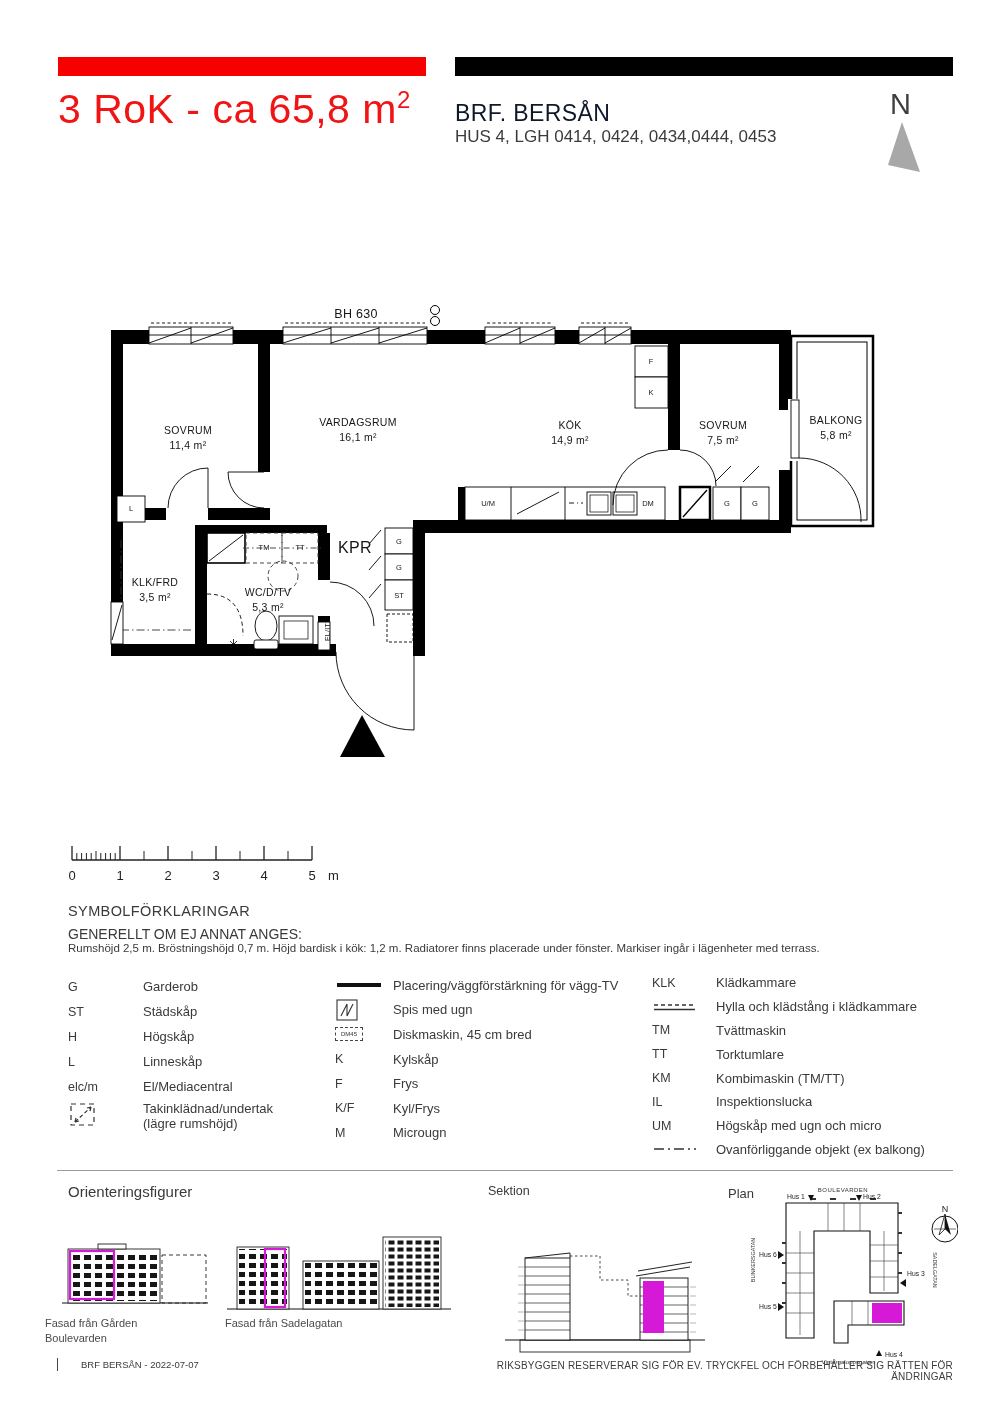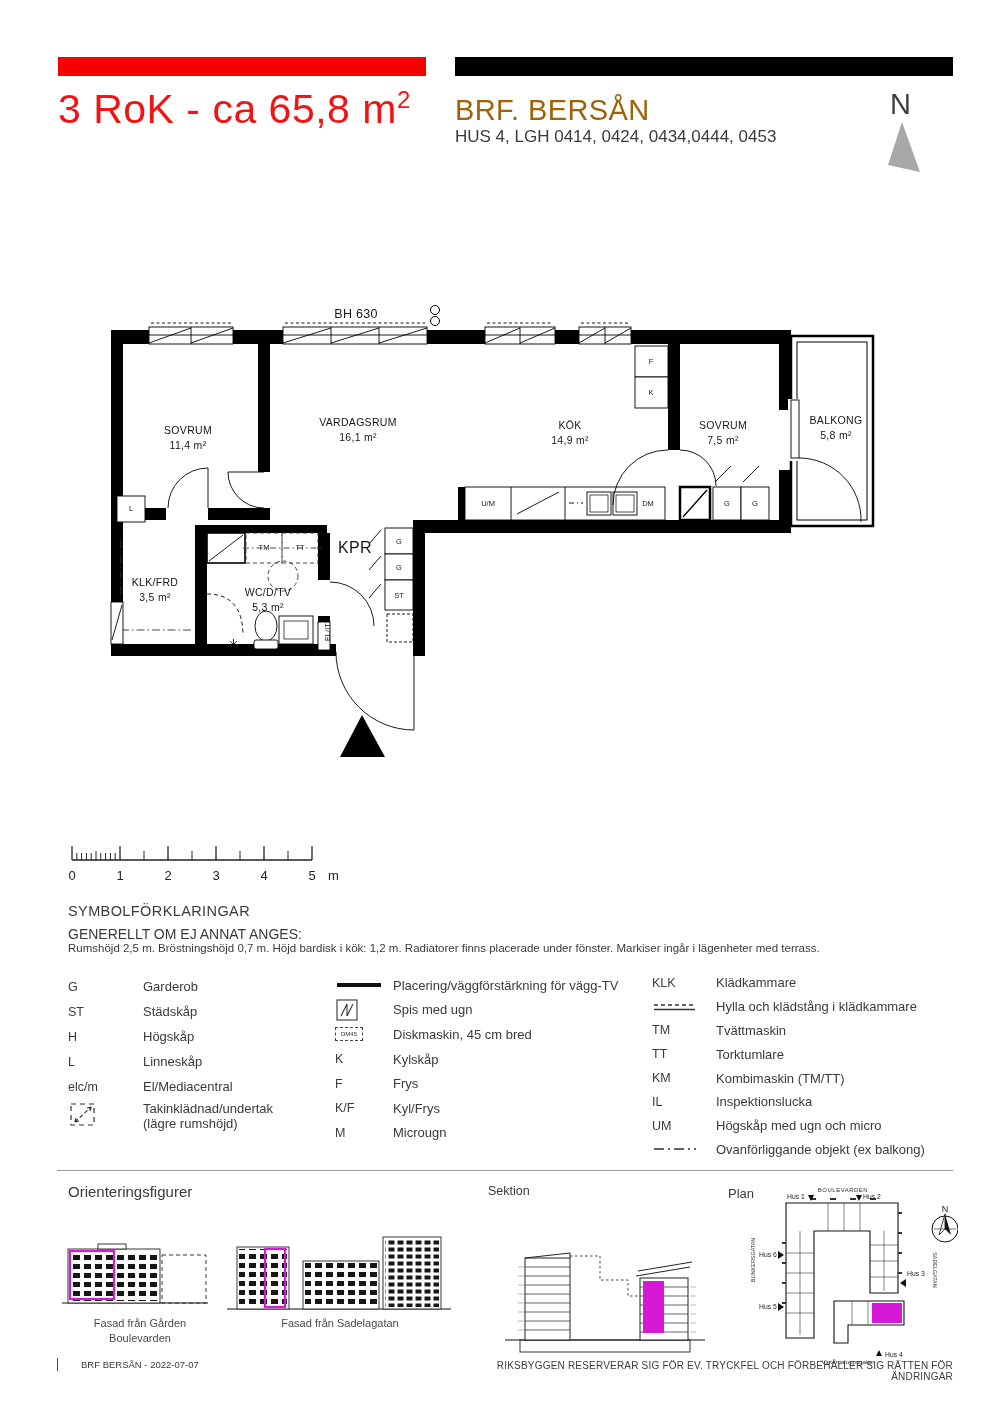--- a/index.html
+++ b/index.html
@@ -3,21 +3,21 @@
 <meta charset="utf-8">
 <style>
   html,body{margin:0;padding:0;background:#e8e8e8;}
   .page{position:relative;width:992px;height:1403px;background:#fff;margin:0 auto;
         font-family:"Liberation Sans",sans-serif;color:#1b1b1b;overflow:hidden;}
   .abs{position:absolute;}
   .bar-red{left:58px;top:57px;width:368px;height:19px;background:#f60000;}
   .bar-black{left:455px;top:57px;width:498px;height:19px;background:#000;}
   .title{left:58px;top:86px;font-size:41px;color:#f01414;letter-spacing:0.5px;white-space:nowrap;}
   .title sup{font-size:24px;}
-  .proj{left:455px;top:94px;font-size:29px;color:#a16207;letter-spacing:0.4px;}
+  .proj{left:455px;top:100px;font-size:23px;color:#0f172a;letter-spacing:0.4px;}
   .units{left:455px;top:127px;font-size:17px;color:#3b3b3b;}
   .north-n{left:890px;top:88px;font-size:29px;color:#3f3f3f;}
   .pl{position:absolute;transform:translate(-50%,-50%);font-size:10.5px;color:#161616;
       white-space:nowrap;text-align:center;letter-spacing:0.3px;line-height:15px;}
   .fx{font-size:7.5px;letter-spacing:0;}
   .bh{font-size:12.5px;}
   .vert{transform:translate(-50%,-50%) rotate(-90deg);font-size:7px;}
   .h1{left:68px;top:903px;font-size:14.5px;color:#3a3a3a;letter-spacing:0.4px;}
   .h2{left:68px;top:926px;font-size:14px;color:#3a3a3a;}
   .gen{left:68px;top:942px;width:890px;font-size:11.5px;color:#3a3a3a;}
@@ -28,21 +28,21 @@
   .c2 .lrow{height:24.6px;}
   .c2 .lsym{flex:0 0 58px;}
   .c3 .lrow{height:23.8px;}
   .c3 .lsym{flex:0 0 64px;}
   .llab{font-size:13px;color:#3a3a3a;line-height:15px;}
   .dmbox{display:inline-flex;align-items:center;justify-content:center;border:1.5px dashed #444;
          width:26px;height:15px;font-size:7px;color:#333;letter-spacing:0;}
   .dmbox.small{height:12px;font-size:6px;}
   .divider{left:57px;top:1170px;width:896px;border-top:1px solid #9a9a9a;height:0;}
   .fh{font-size:15px;color:#3a3a3a;}
-  .cap{font-size:11px;color:#4a4a4a;text-align:center;line-height:15px;}
+  .cap{font-size:11px;color:#4a4a4a;text-align:left;line-height:15px;}
   .footL{left:57px;top:1358px;font-size:9.5px;color:#3a3a3a;border-left:1.5px solid #444;
          padding-left:23px;line-height:13px;}
   .footR{left:453px;top:1360px;width:500px;text-align:right;font-size:10px;color:#3c3c3c;letter-spacing:0.2px;}
   svg text{font-family:"Liberation Sans",sans-serif;}
 </style>
 </head>
 <body>
 
 <div class="page">
 

